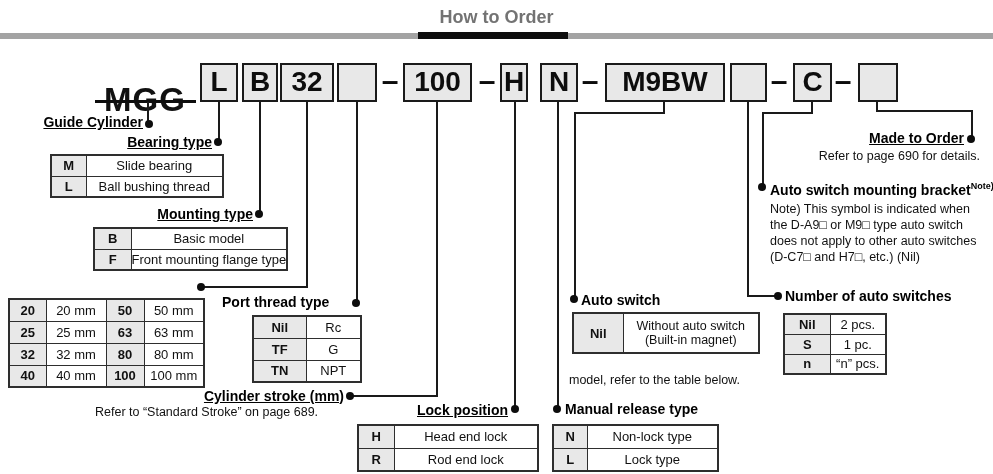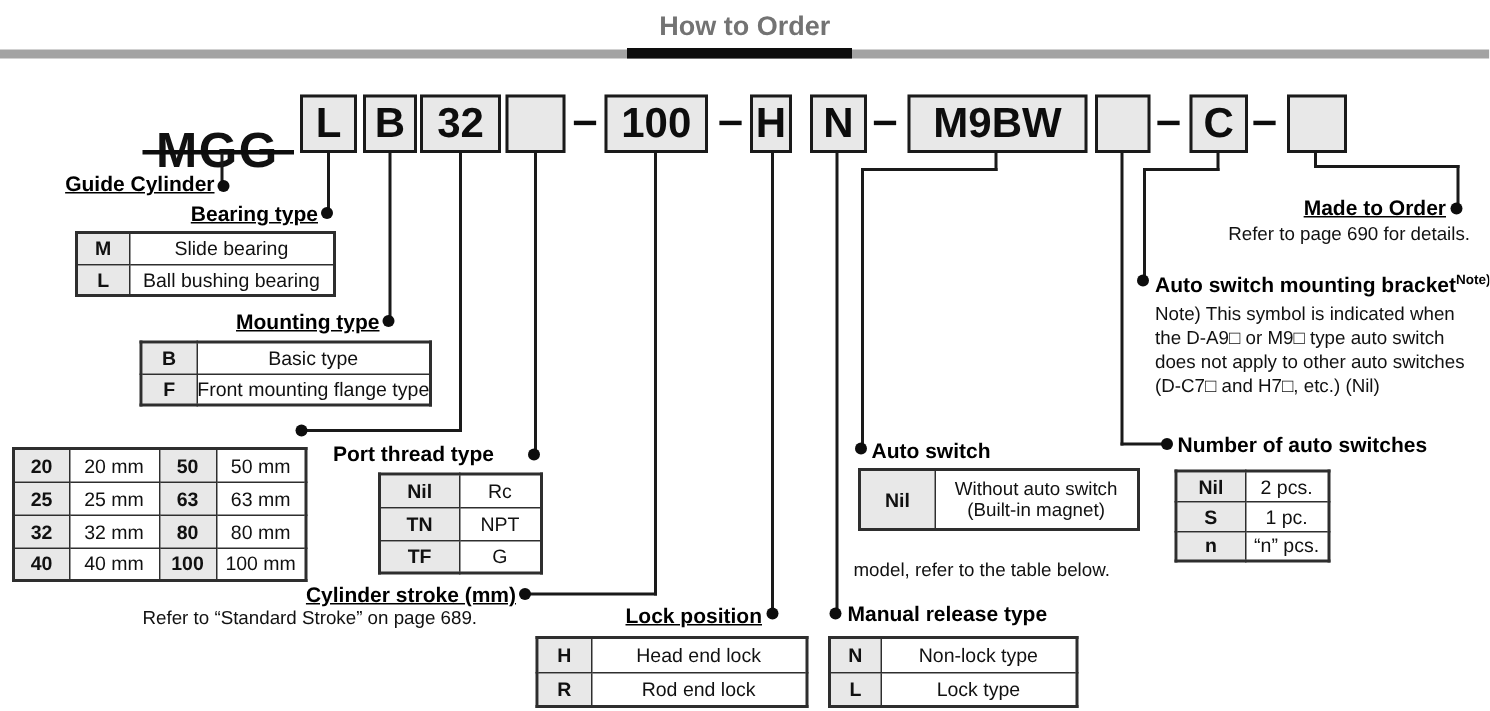--- a/index.html
+++ b/index.html
@@ -155,30 +155,30 @@
   </div>
 
   <table class="tbl" style="left:50px;top:154px">
     <tbody>
         <tr style="height:21px">
       <td class="k" style="width:35px">M</td>
       <td style="width:137px">Slide bearing</td>
     </tr>
     <tr style="height:21px">
       <td class="k">L</td>
-      <td>Ball bushing bearing</td>
+      <td>Ball bushing thread</td>
     </tr>
   </tbody>
     </table>
 
   <table class="tbl" style="left:93px;top:227px">
     <tbody>
         <tr style="height:21px">
       <td class="k" style="width:37px">B</td>
-      <td style="width:135px">Basic type</td>
+      <td style="width:135px">Basic model</td>
     </tr>
     <tr style="height:21px">
       <td class="k">F</td>
       <td class="small">Front mounting flange type</td>
     </tr>
   </tbody>
     </table>
 
   <table class="tbl" style="left:8px;top:298px">
     <tbody>
@@ -209,26 +209,26 @@
   </tbody>
     </table>
 
   <table class="tbl" style="left:252px;top:315px">
     <tbody>
         <tr style="height:22px">
       <td class="k" style="width:53px">Nil</td>
       <td style="width:55px">Rc</td>
     </tr>
     <tr style="height:22px">
+      <td class="k">TF</td>
+      <td>G</td>
+    </tr>
+    <tr style="height:22px">
       <td class="k">TN</td>
       <td>NPT</td>
-    </tr>
-    <tr style="height:22px">
-      <td class="k">TF</td>
-      <td>G</td>
     </tr>
   </tbody>
     </table>
 
   <table class="tbl" style="left:357px;top:424px">
     <tbody>
         <tr style="height:23px">
       <td class="k" style="width:36px">H</td>
       <td style="width:144px">Head end lock</td>
     </tr>

